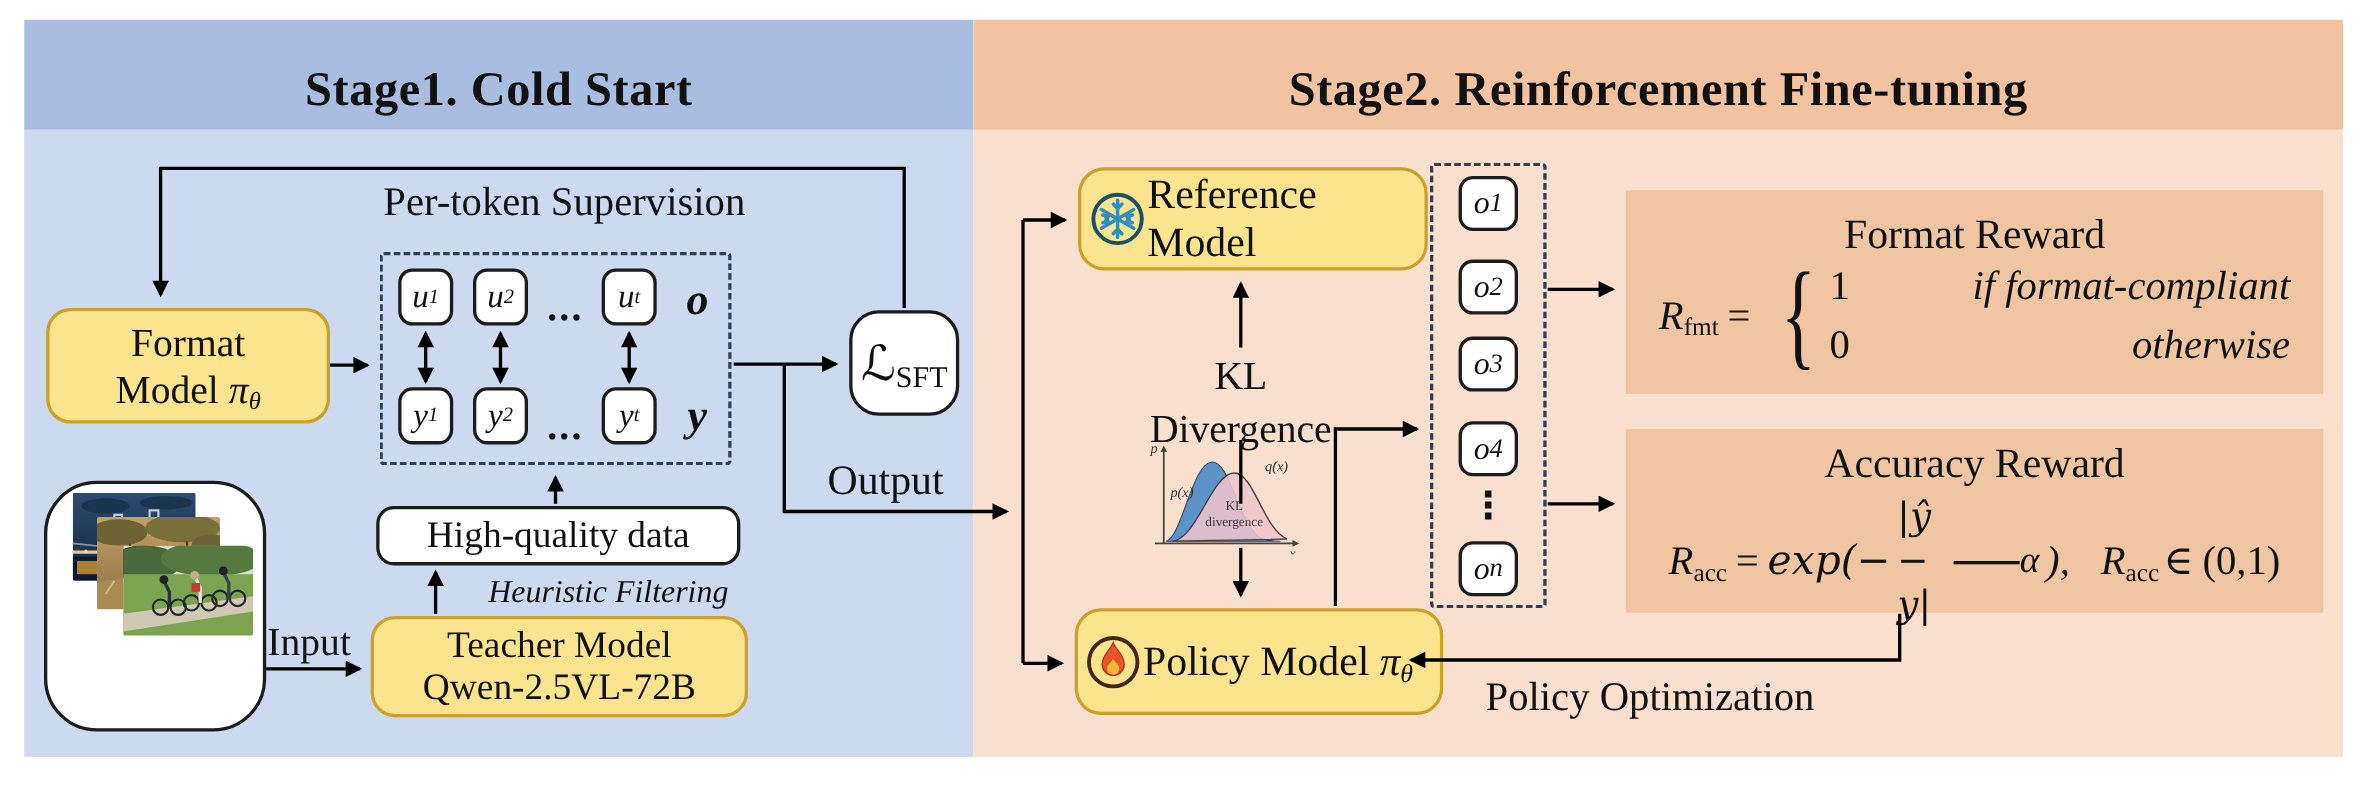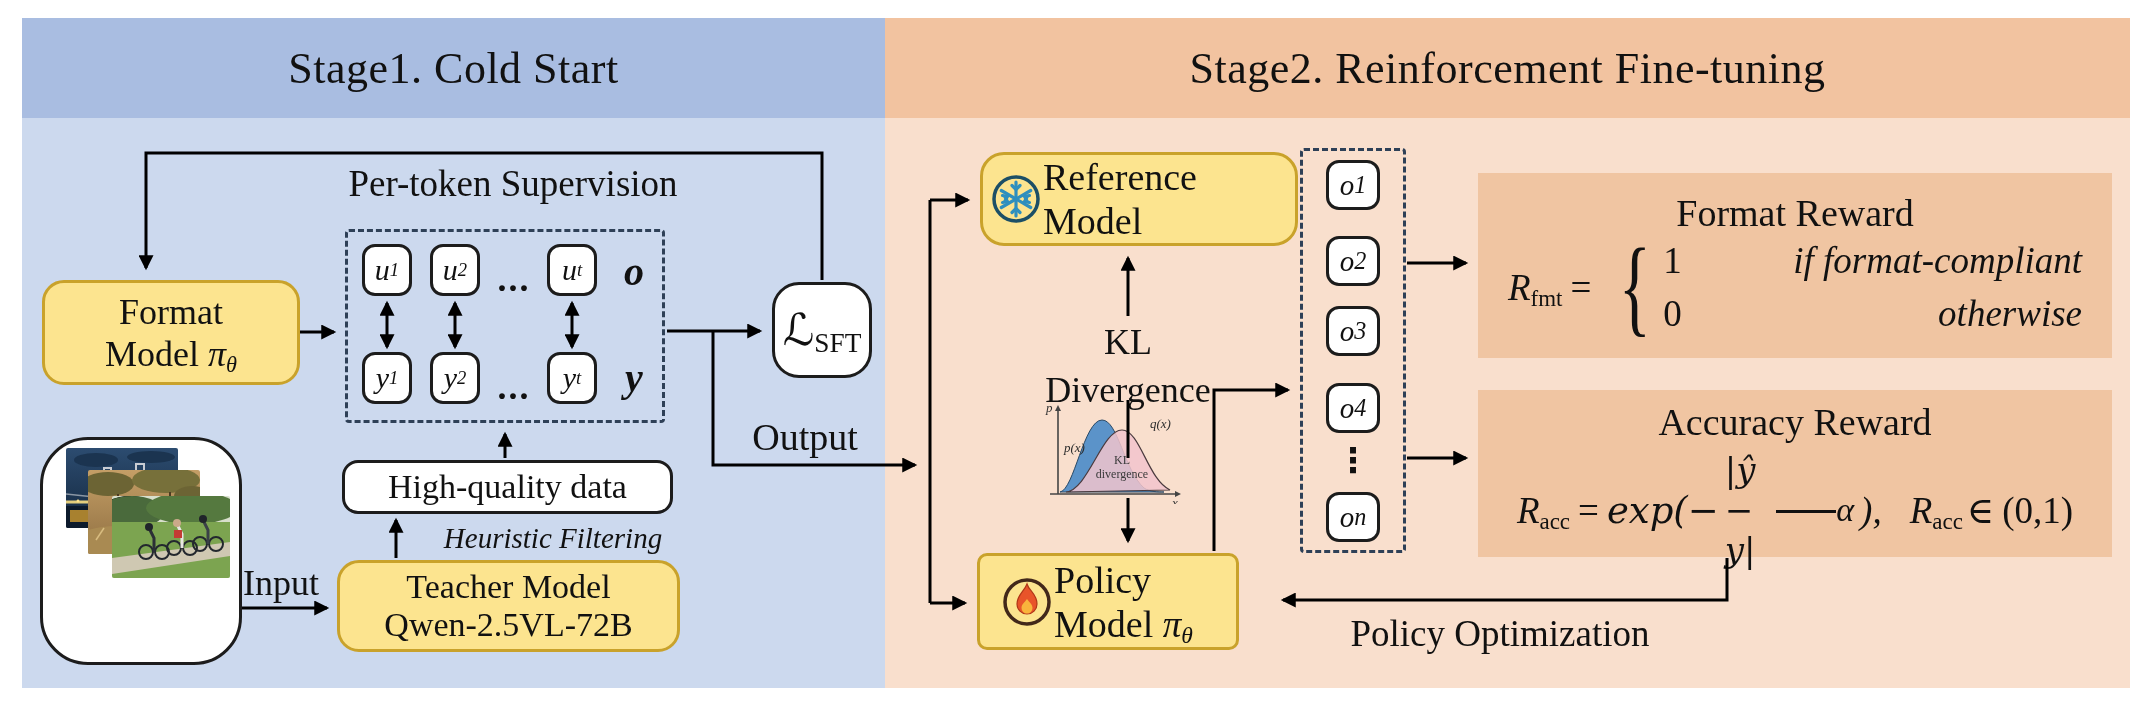--- a/index.html
+++ b/index.html
@@ -5,21 +5,21 @@
   html,body{margin:0;padding:0;background:#ffffff;}
   #canvas{position:relative;width:2150px;height:722px;background:#ffffff;overflow:hidden;
           font-family:"Liberation Serif", serif;color:#111;}
   .abs{position:absolute;}
   
   .s1-header{left:22px;top:18px;width:863px;height:100px;background:#a9bde1;}
   .s1-body{left:22px;top:118px;width:863px;height:570px;background:#ccd9ee;}
   .s2-header{left:885px;top:18px;width:1245px;height:100px;background:#f2c3a0;}
   .s2-body{left:885px;top:118px;width:1245px;height:570px;background:#f9dfcd;}
   .stage-title{display:flex;align-items:center;justify-content:center;height:100%;
-               font-size:44px;font-weight:normal;letter-spacing:0.5px;}
+               font-size:44px;font-weight:bold;letter-spacing:0.5px;margin-top:12px;}
   
   .ybox{background:#fce48f;border:3px solid #c9a22b;border-radius:22px;box-sizing:border-box;}
   .wbox{background:#ffffff;border:3px solid #1c1c1c;border-radius:16px;box-sizing:border-box;}
   .dashedbox{border:3px dashed #2e4057;box-sizing:border-box;border-radius:4px;}
   .ctext{display:flex;flex-direction:column;align-items:center;justify-content:center;text-align:center;}
   .lbl{font-size:36px;}
   .token{position:absolute;width:50px;height:52px;background:#fff;border:3px solid #1c1c1c;
          border-radius:13px;box-sizing:border-box;display:flex;align-items:center;justify-content:center;
          font-size:30px;font-style:italic;}
   .token sub,.mathsub{font-size:0.62em;font-style:normal;vertical-align:-0.25em;line-height:0;}
@@ -225,22 +225,22 @@
       <path d="M135,91 L141,94 L135,97 z" fill="#444"></path>
       <text x="6" y="12" font-size="13" font-style="italic" fill="#333" font-family="Liberation Serif,serif">p</text>
       <text x="132" y="107" font-size="13" font-style="italic" fill="#333" font-family="Liberation Serif,serif">x</text>
       <text x="24" y="52" font-size="13" font-style="italic" fill="#2c2c2c" font-family="Liberation Serif,serif">p(x)</text>
       <text x="110" y="28" font-size="13" font-style="italic" fill="#2c2c2c" font-family="Liberation Serif,serif">q(x)</text>
       <text x="82" y="64" font-size="12" fill="#3a3a3a" text-anchor="middle" font-family="Liberation Serif,serif">KL</text>
       <text x="82" y="78" font-size="12" fill="#3a3a3a" text-anchor="middle" font-family="Liberation Serif,serif">divergence</text>
     </svg>
   </div>
 
-  <div class="abs ybox" style="left:977px;top:553px;width:262px;height:97px;border-radius:10px;
-       display:flex;align-items:center;padding-left:20px;">
+  <div class="abs ybox" style="left:977px;top:553px;width:335px;height:97px;border-radius:24px;
+       display:flex;align-items:center;padding-left:5px;">
     <span>
       <svg width="54" height="54" viewBox="0 0 54 54">
         <circle cx="27" cy="27" r="22" fill="none" stroke="#42281a" stroke-width="3.5"></circle>
         <path d="M27,9 C29,16 37,19 37,29 a10,10 0 1 1 -20,0 C17,20 24,17 27,9 z" fill="#e8542a" stroke="#b03618" stroke-width="1.2"></path>
         <path d="M27,24 c2.6,4 5.5,5 5.5,9 a5.5,5.5 0 1 1 -11,0 c0,-4 2.9,-5 5.5,-9 z" fill="#f9b43c"></path>
       </svg>
     </span>
     <span style="font-size:38px;"><span>Policy Model </span><span class="math" style="font-size:37px;">π</span><sub class="mathsub" style="font-style:italic;">θ</sub></span>
   </div>
 

